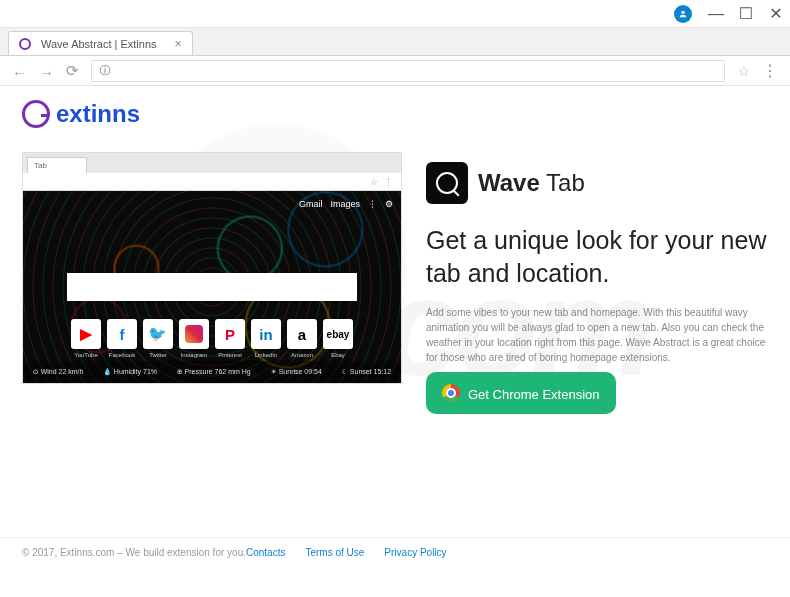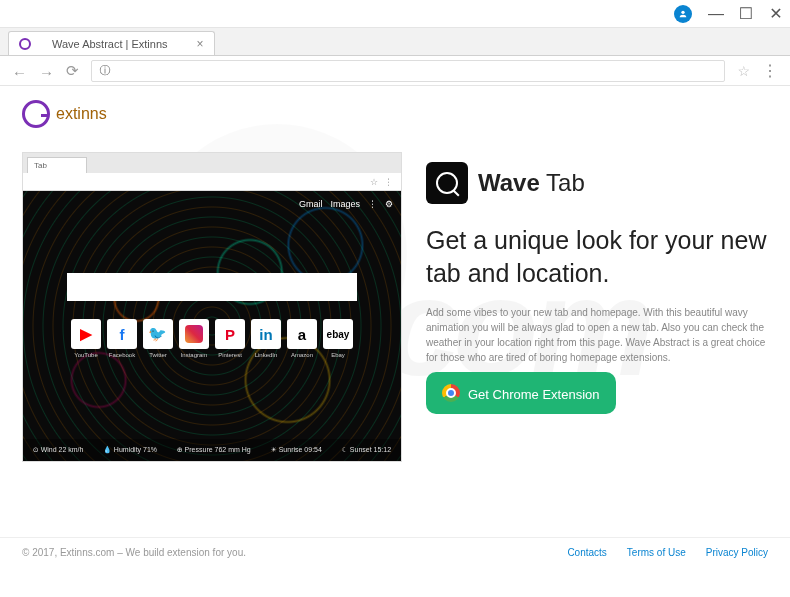--- a/index.html
+++ b/index.html
@@ -2,45 +2,45 @@
 <html><head>
 <meta charset="utf-8">
 <style>
 *{margin:0;padding:0;box-sizing:border-box;font-family:Arial,Helvetica,sans-serif}
 body{width:790px;height:597px;background:#fff;overflow:hidden;position:relative}
 .titlebar{height:28px;background:#fff;border-bottom:1px solid #e5e5e5;display:flex;justify-content:flex-end;align-items:center;padding-right:8px;gap:18px}
 .titlebar .circ{width:18px;height:18px;border-radius:50%;background:#0a84d1;display:flex;align-items:center;justify-content:center}
 .titlebar .circ svg{width:10px;height:10px}
 .titlebar .sys{width:12px;height:12px;display:flex;align-items:center;justify-content:center;color:#555}
 .tabbar{height:28px;background:#f2f2f2;display:flex;align-items:flex-end;padding-left:8px;border-bottom:1px solid #d0d0d0}
-.tab{background:#fff;height:24px;display:flex;align-items:center;padding:0 10px;font-size:11px;color:#555;border:1px solid #d0d0d0;border-bottom:none;border-radius:3px 3px 0 0;gap:21px}
+.tab{background:#fff;height:24px;display:flex;align-items:center;padding:0 10px;font-size:11px;color:#555;border:1px solid #d0d0d0;border-bottom:none;border-radius:3px 3px 0 0;gap:10px}
 .tab .favicon{width:12px;height:12px;border-radius:50%;border:2px solid #7b2fb5}
 .tab .x{color:#888;font-size:12px;margin-left:8px}
 .addr{height:30px;background:#fff;display:flex;align-items:center;padding:0 12px;gap:12px;border-bottom:1px solid #e5e5e5}
 .addr .nav{color:#999;font-size:15px}
 .addr .url{flex:1;height:22px;border:1px solid #ddd;border-radius:2px;display:flex;align-items:center;padding:0 8px;font-size:11px;color:#666}
 .addr .star{color:#bbb;font-size:14px}
 .addr .menu{color:#888;font-size:16px}
 .page{position:relative;height:calc(100% - 86px - 30px);background:#fff}
 .wm{position:absolute;top:50%;left:50%;transform:translate(-50%,-50%);font-size:140px;font-weight:700;color:rgba(0,0,0,0.04);font-style:italic;letter-spacing:-8px;pointer-events:none;z-index:0}
 .wm2{position:absolute;top:35%;left:35%;width:260px;height:260px;border-radius:50%;border:40px solid rgba(0,0,0,0.02);pointer-events:none;z-index:0;transform:translate(-50%,-50%)}
 .header{display:flex;align-items:center;justify-content:space-between;padding:14px 22px;position:relative;z-index:1}
 .logo{display:flex;align-items:center;gap:6px}
 .logo-mark{width:28px;height:28px;border:3px solid #7b2fb5;border-radius:50%;position:relative}
 .logo-mark::after{content:"";position:absolute;right:-2px;top:50%;width:8px;height:3px;background:#7b2fb5}
-.logo-text{font-size:16px;font-weight:400;color:#a16207}
+.logo-text{font-size:24px;font-weight:700;color:#1d4ed8}
 .tagline{font-size:11px;color:#555}
 .main{display:flex;padding:10px 22px 0;gap:24px;position:relative;z-index:1}
 .left{flex:0 0 380px}
 .preview{border:1px solid #ddd;background:#f5f5f5}
 .prev-tabs{height:20px;background:#e8e8e8;display:flex;align-items:flex-end;padding-left:4px}
 .prev-tab{background:#fff;height:16px;width:60px;font-size:8px;display:flex;align-items:center;padding:0 6px;border:1px solid #ccc;border-bottom:none;color:#666}
 .prev-addr{height:18px;background:#fff;border-bottom:1px solid #ddd;display:flex;align-items:center;justify-content:flex-end;padding:0 8px;gap:6px}
 .prev-addr span{font-size:9px;color:#999}
-.prev-body{height:270px;background:#c2410c;position:relative;overflow:hidden}
+.prev-body{height:192px;background:#c2410c;position:relative;overflow:hidden}
 .swirl{position:absolute;inset:0;background:
  radial-gradient(circle at 30% 40%,transparent 20px,rgba(255,100,0,0.4) 22px,transparent 24px),
  radial-gradient(circle at 60% 30%,transparent 30px,rgba(0,200,150,0.4) 32px,transparent 34px),
  radial-gradient(circle at 70% 70%,transparent 40px,rgba(255,200,0,0.3) 42px,transparent 44px),
  radial-gradient(circle at 20% 70%,transparent 25px,rgba(200,0,100,0.3) 27px,transparent 29px),
  radial-gradient(circle at 80% 20%,transparent 35px,rgba(0,150,255,0.3) 37px,transparent 39px),
  repeating-radial-gradient(circle at 50% 50%,transparent 0,transparent 8px,rgba(0,255,150,0.15) 9px,transparent 10px,transparent 18px,rgba(255,150,0,0.15) 19px,transparent 20px),
  #0a0a0a}
 .prev-top{position:absolute;top:8px;right:8px;display:flex;gap:8px;font-size:9px;color:#fff}
 .prev-search{position:absolute;top:82px;left:50%;transform:translateX(-50%);width:290px;height:28px;background:#fff}
@@ -56,21 +56,21 @@
 .app-icon{width:42px;height:42px;background:#0a0a0a;border-radius:6px;display:flex;align-items:center;justify-content:center;position:relative}
 .app-icon::before{content:"";width:18px;height:18px;border:2px solid #fff;border-radius:50%}
 .app-icon::after{content:"";position:absolute;width:8px;height:2px;background:#fff;bottom:10px;right:8px;transform:rotate(45deg)}
 .app-name{font-size:24px;font-weight:400;color:#222}
 .app-name b{font-weight:700}
 .headline{font-size:25px;font-weight:300;color:#222;line-height:1.3;margin-bottom:16px}
 .desc{font-size:10px;color:#888;line-height:1.5;margin-bottom:7px}
 .cta{display:inline-flex;align-items:flex-end;gap:8px;background:#1fb574;color:#fff;padding:12px 16px;border-radius:10px;font-size:13px;border:none;cursor:pointer}
 .chrome-ico{width:18px;height:18px;border-radius:50%;background:conic-gradient(#ea4335 0 120deg,#4caf50 120deg 240deg,#fbbc05 240deg 360deg);position:relative}
 .chrome-ico::after{content:"";position:absolute;inset:4px;background:#4285f4;border-radius:50%;border:2px solid #fff}
-.footer{position:absolute;bottom:0;left:0;right:0;height:30px;border-top:1px solid #eee;display:flex;align-items:center;justify-content:space-between;padding:0 22px;font-size:10px;background:#fff;z-index:1}
+.footer{position:absolute;bottom:0;left:0;right:0;height:30px;border-top:1px solid #eee;display:flex;align-items:center;padding:0 22px;font-size:10px;background:#fff;z-index:1}
 .copy{color:#999}
 .links{display:flex;gap:20px}
 .links a{color:#0a84d1;text-decoration:none}
 </style>
 </head>
 <body>
 
 <div class="titlebar">
   <div class="circ">
       <svg viewBox="0 0 24 24" fill="#fff">

